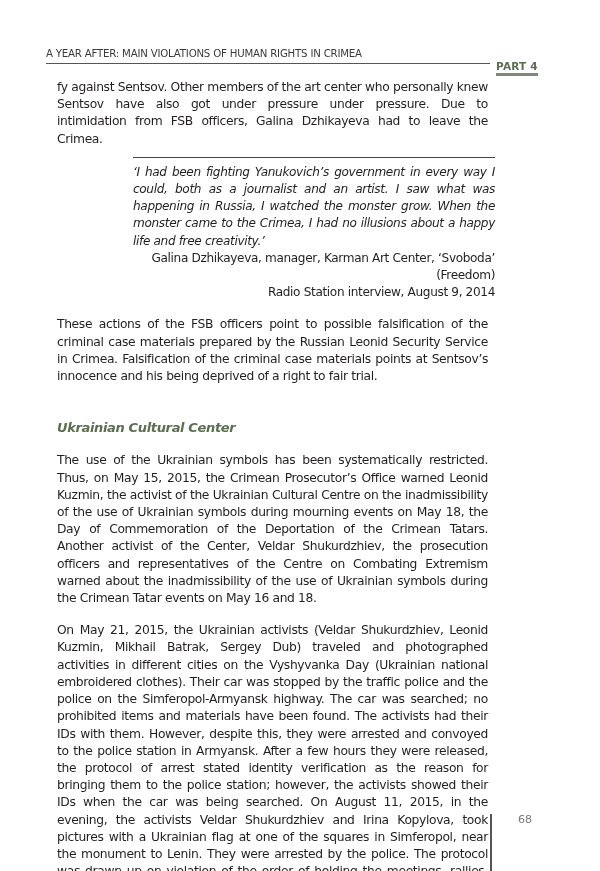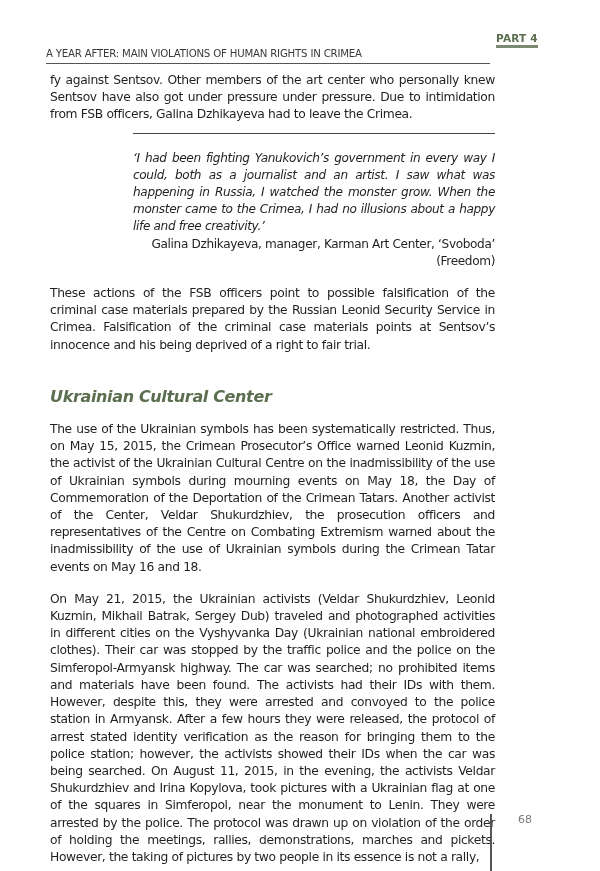--- a/index.html
+++ b/index.html
@@ -29,68 +29,68 @@
       line-height: 20px;
       padding-right: 0;
       box-sizing: border-box;
     }
     .running-header .hdr-text {
       padding-right: 14px;
     }
     .part-label {
       position: absolute;
       left: 496px;
-      top: 28px;
+      top: 56px;
       height: 20px;
       line-height: 20px;
       font-size: 10.5px;
       font-weight: bold;
       color: #5b6e4f;
       border-bottom: 3px solid #7d8a73;
       box-sizing: border-box;
       letter-spacing: 0.2px;
     }
     .content {
       position: absolute;
       left: 50px;
       top: 72px;
       width: 445px;
       font-size: 12.3px;
       line-height: 17.2px;
       letter-spacing: -0.35px;
       text-align: justify;
     }
     .content p {
-      margin: 0;
+      margin: 7px;
     }
     .p-gap {
       margin-top: 15px !important;
     }
     .quote-block {
       margin-left: 83px;
       margin-top: 9px;
       border-top: 1px solid #444;
-      padding-top: 16px;
+      padding-top: 6px;
       font-size: 12.1px;
       line-height: 17.2px;
     }
     .quote-text {
       font-style: italic;
       text-align: justify;
     }
     .quote-attr {
       text-align: right;
     }
     .section-heading {
       margin-top: 34px !important;
       margin-bottom: 16px !important;
       font-weight: bold;
       font-style: italic;
       color: #5b6e4f;
-      font-size: 16px;
+      font-size: 13px;
     }
     .page-rule {
       position: absolute;
       left: 490px;
       top: 814px;
       width: 1.5px;
       height: 57px;
       background: #555555;
     }
     .page-number {
@@ -109,20 +109,21 @@
 </div>
 <div class="part-label">PART 4</div>
 
 <div class="content">
   <p>fy against Sentsov. Other members of the art center who personally knew Sentsov have also got under pressure under pressure. Due to intimidation from FSB officers, Galina Dzhikayeva had to leave the Crimea.</p>
 
   <div class="quote-block">
     <div class="quote-text">‘I had been fighting Yanukovich’s government in every way I could, both as a journalist and an artist. I saw what was happening in Russia, I watched the monster grow. When the monster came to the Crimea, I had no illusions about a happy life and free creativity.’</div>
     <div class="quote-attr">
       <div>Galina Dzhikayeva, manager, Karman Art Center, ‘Svoboda’ (Freedom)</div>
+      <div>Radio Station interview, August 9, 2014</div>
     </div>
   </div>
 
   <p class="p-gap">These actions of the FSB officers point to possible falsification of the criminal case materials prepared by the Russian Leonid Security Service in Crimea. Falsification of the criminal case materials points at Sentsov’s innocence and his being deprived of a right to fair trial.</p>
 
   <p class="section-heading">Ukrainian Cultural Center</p>
 
   <p>The use of the Ukrainian symbols has been systematically restricted. Thus, on May 15, 2015, the Crimean Prosecutor’s Office warned Leonid Kuzmin, the activist of the Ukrainian Cultural Centre on the inadmissibility of the use of Ukrainian symbols during mourning events on May 18, the Day of Commemoration of the Deportation of the Crimean Tatars. Another activist of the Center, Veldar Shukurdzhiev, the prosecution officers and representatives of the Centre on Combating Extremism warned about the inadmissibility of the use of Ukrainian symbols during the Crimean Tatar events on May 16 and 18.</p>
 
   <p class="p-gap">On May 21, 2015, the Ukrainian activists (Veldar Shukurdzhiev, Leonid Kuzmin, Mikhail Batrak, Sergey Dub) traveled and photographed activities in different cities on the Vyshyvanka Day (Ukrainian national embroidered clothes). Their car was stopped by the traffic police and the police on the Simferopol-Armyansk highway. The car was searched; no prohibited items and materials have been found. The activists had their IDs with them. However, despite this, they were arrested and convoyed to the police station in Armyansk. After a few hours they were released, the protocol of arrest stated identity verification as the reason for bringing them to the police station; however, the activists showed their IDs when the car was being searched. On August 11, 2015, in the evening, the activists Veldar Shukurdzhiev and Irina Kopylova, took pictures with a Ukrainian flag at one of the squares in Simferopol, near the monument to Lenin. They were arrested by the police. The protocol was drawn up on violation of the order of holding the meetings, rallies, demonstrations, marches and pickets. However, the taking of pictures by two people in its essence is not a rally,</p>

